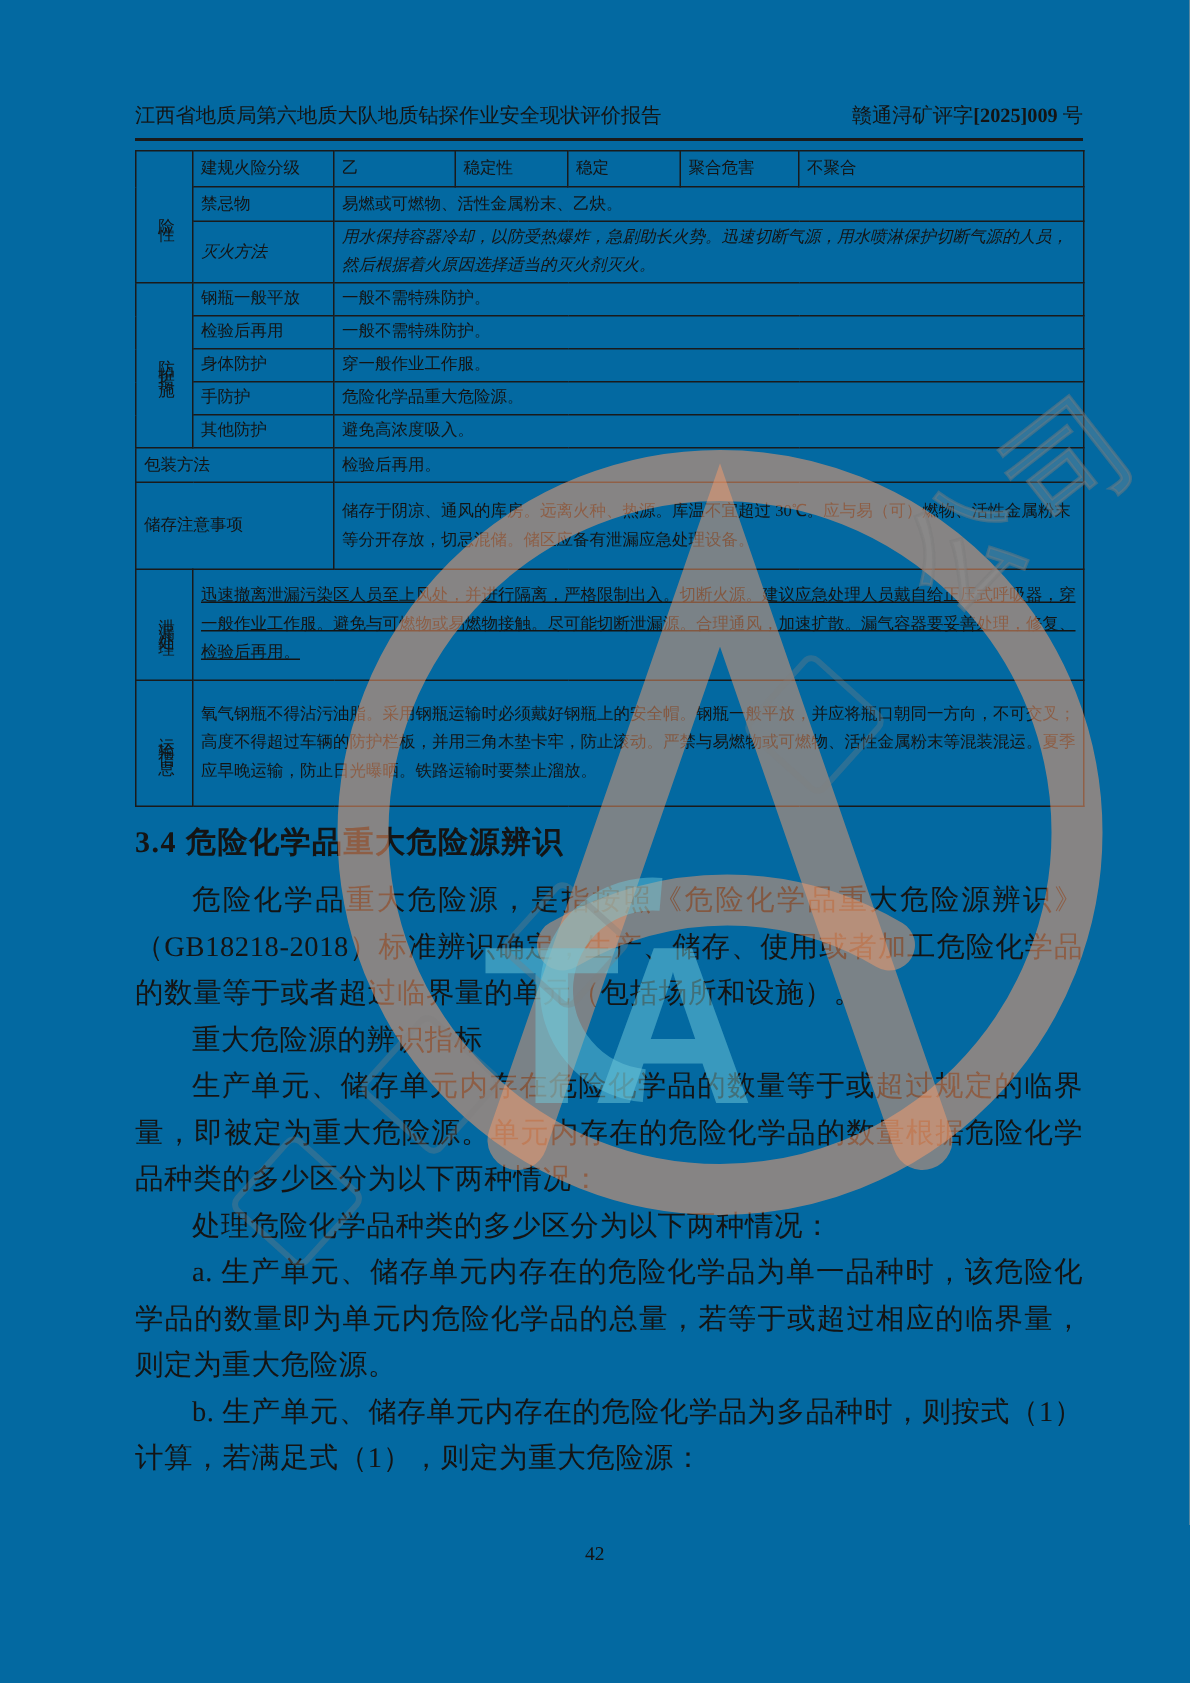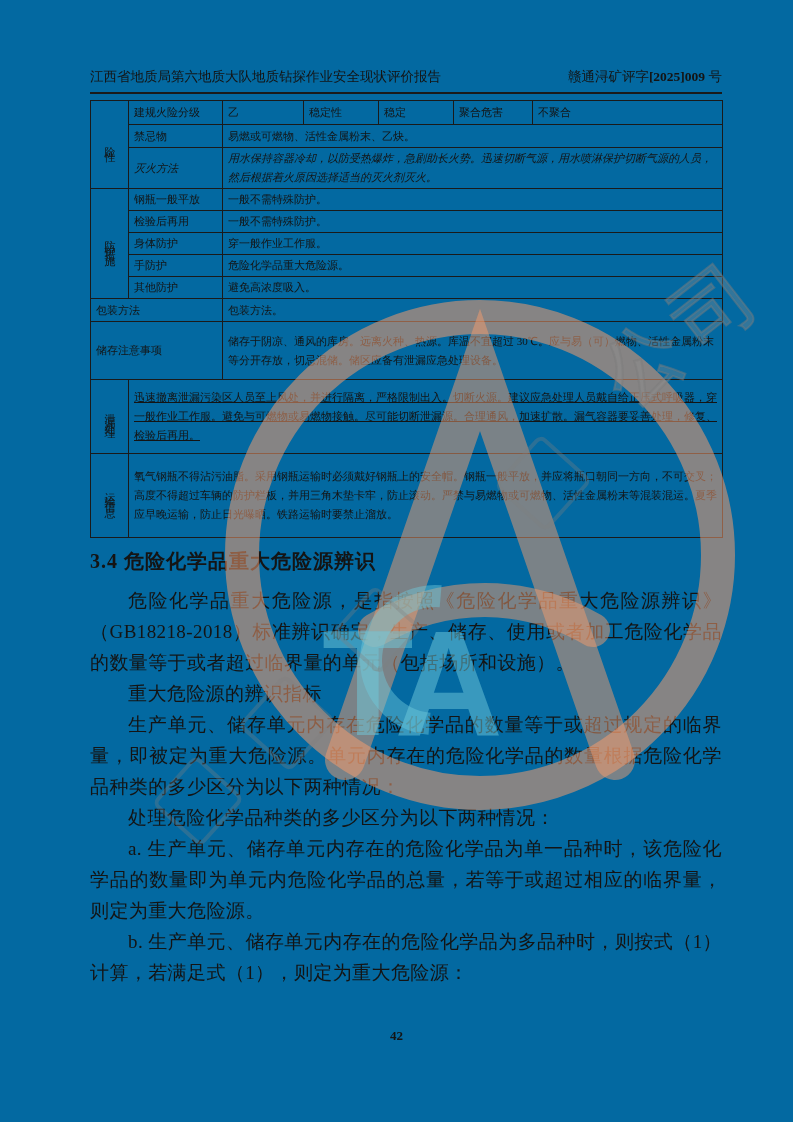--- a/index.html
+++ b/index.html
@@ -55,21 +55,21 @@
     margin-bottom:8px;
   }
   .body-text p {
     font-size:19px; line-height:31px; text-indent:2em;
     text-align:justify; letter-spacing:0.4px;
   }
 
   
   .page-number {
     position:absolute; top:1028px; left:0; width:100%;
-    text-align:center; font-size:13px;font-weight:bold;
+    text-align:center; font-size:13px;
   }
 
   
   .watermark { position:absolute; inset:0; z-index:2; pointer-events:none; }
   .wm-ring {
     position:absolute; left:225px; top:300px;
     width:510px; height:510px; border-radius:50%;
     border:34px solid rgba(242,155,110,0.55);
   }
   .wm-logo-a { position:absolute; left:225px; top:300px; }
@@ -159,21 +159,21 @@
       <tr class="h-prot">
         <td class="lbl">手防护</td>
         <td colspan="5">危险化学品重大危险源。</td>
       </tr>
       <tr class="h-prot">
         <td class="lbl">其他防护</td>
         <td colspan="5">避免高浓度吸入。</td>
       </tr>
       <tr class="h-pack">
         <td class="lbl" colspan="2">包装方法</td>
-        <td colspan="5">包装方法。</td>
+        <td colspan="5">检验后再用。</td>
       </tr>
       <tr class="h-store">
         <td class="lbl" colspan="2">储存注意事项</td>
         <td colspan="5">储存于阴凉、通风的库房。远离火种、热源。库温不宜超过 30℃。应与易（可）燃物、活性金属粉末等分开存放，切忌混储。储区应备有泄漏应急处理设备。</td>
       </tr>
       <tr class="h-leak">
         <td class="vcell"><span class="vtext">泄漏处理</span></td>
         <td colspan="6">迅速撤离泄漏污染区人员至上风处，并进行隔离，严格限制出入。切断火源。建议应急处理人员戴自给正压式呼吸器，穿一般作业工作服。避免与可燃物或易燃物接触。尽可能切断泄漏源。合理通风，加速扩散。漏气容器要妥善处理，修复、检验后再用。</td>
       </tr>
       <tr class="h-trans">

